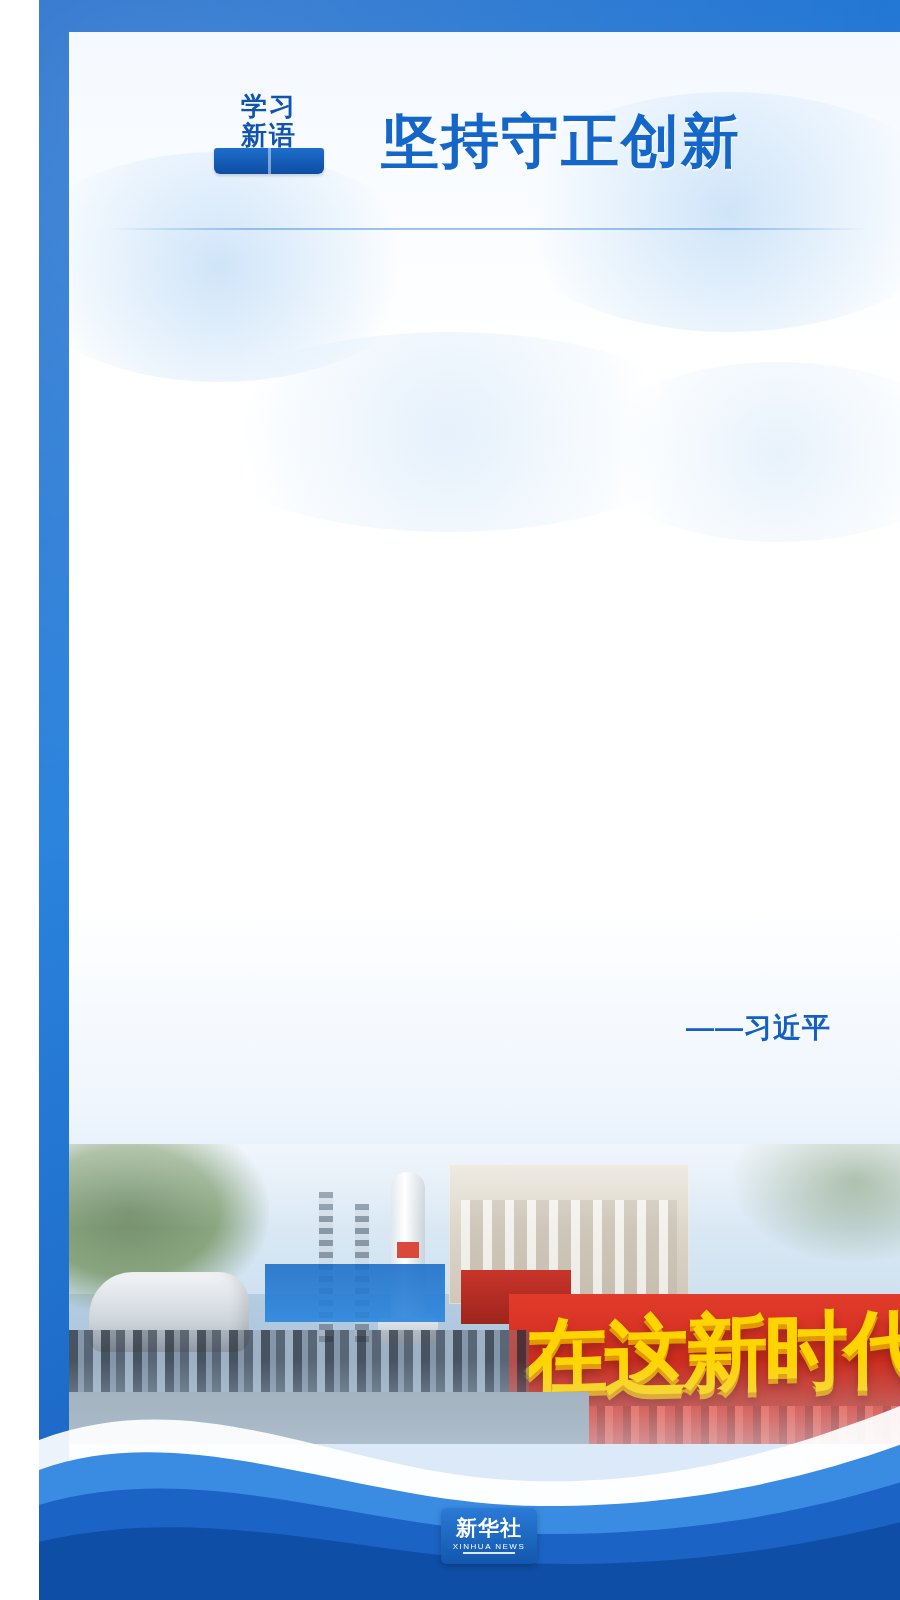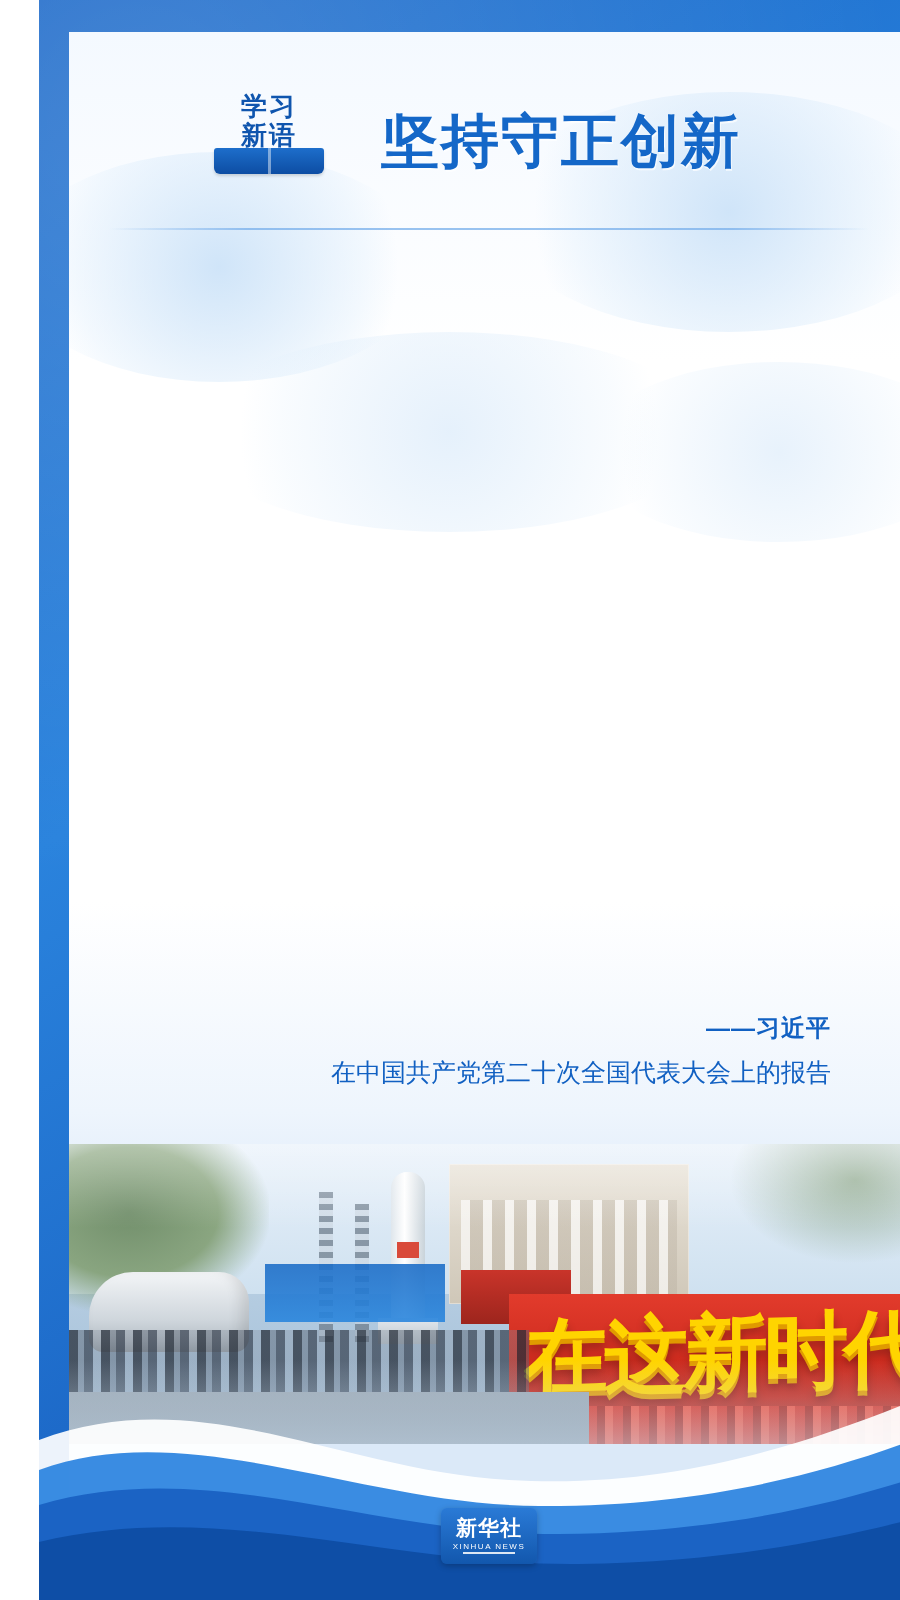--- a/index.html
+++ b/index.html
@@ -133,21 +133,21 @@
   }
   .attrib {
     position: absolute;
     right: 78px;
     top: 970px;
     width: 640px;
     text-align: right;
     color: #1160c2;
   }
   .attrib .name {
-    font-size: 24px;
+    font-size: 28px;
     line-height: 52px;
     font-weight: 600;
     letter-spacing: 1px;
   }
   .attrib .date {
     font-size: 25px;
     line-height: 36px;
     margin-top: 8px;
     font-weight: 500;
   }
@@ -351,21 +351,20 @@
         </div>
         <div class="book"></div>
       </div>
       <div class="header-title">坚持守正创新</div>
       <div class="header-rule"></div>
     </div>
 
 
     <div class="attrib">
       <div class="name">——习近平</div>
-      <div class="source">在中国共产党第二十次全国代表大会上的报告</div>
     </div>
 
     <div class="photo">
       <div class="sky"></div>
       <div class="hall"></div>
       <div class="tree-l"></div>
       <div class="tree-r"></div>
       <div class="tower1"></div>
       <div class="tower2"></div>
       <div class="rocket"></div>

